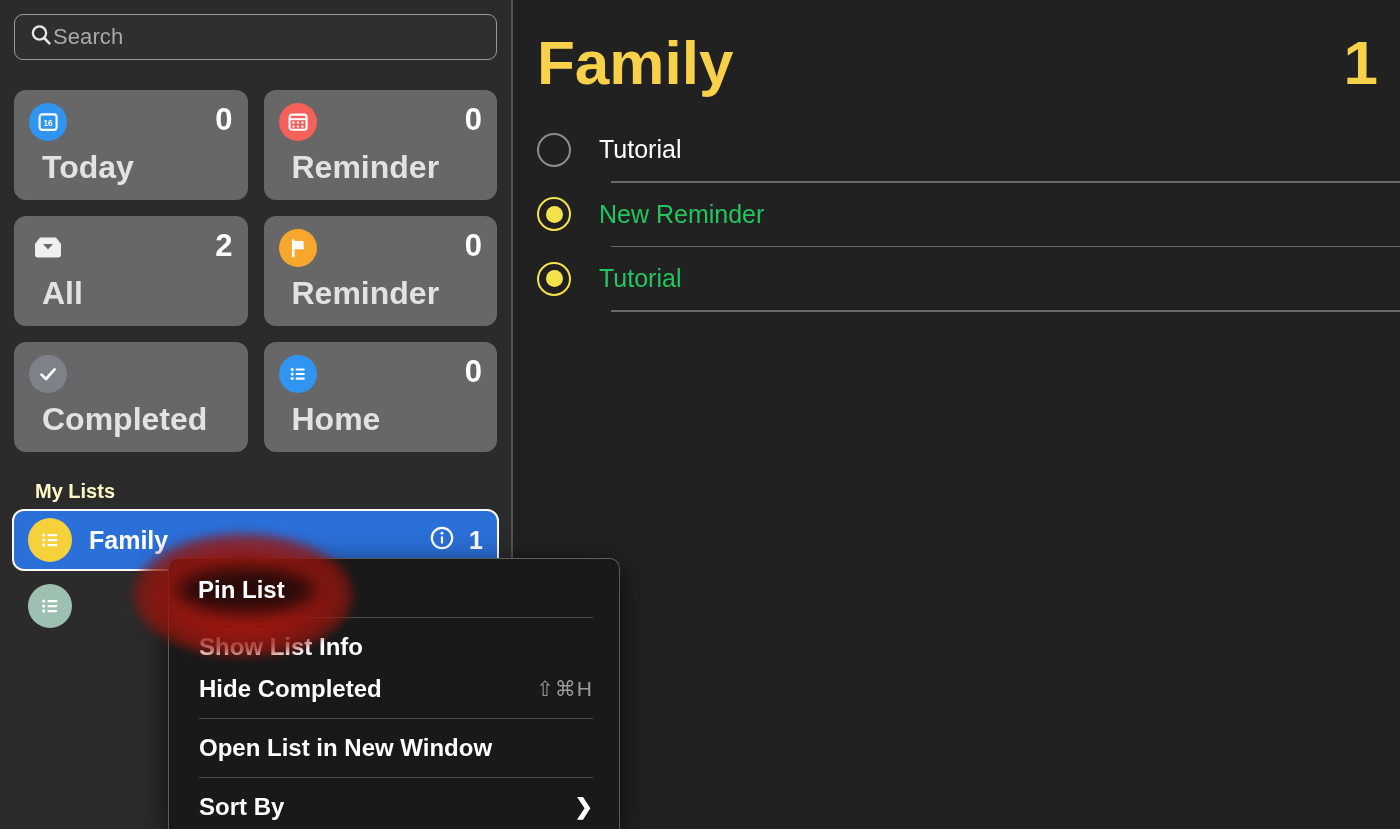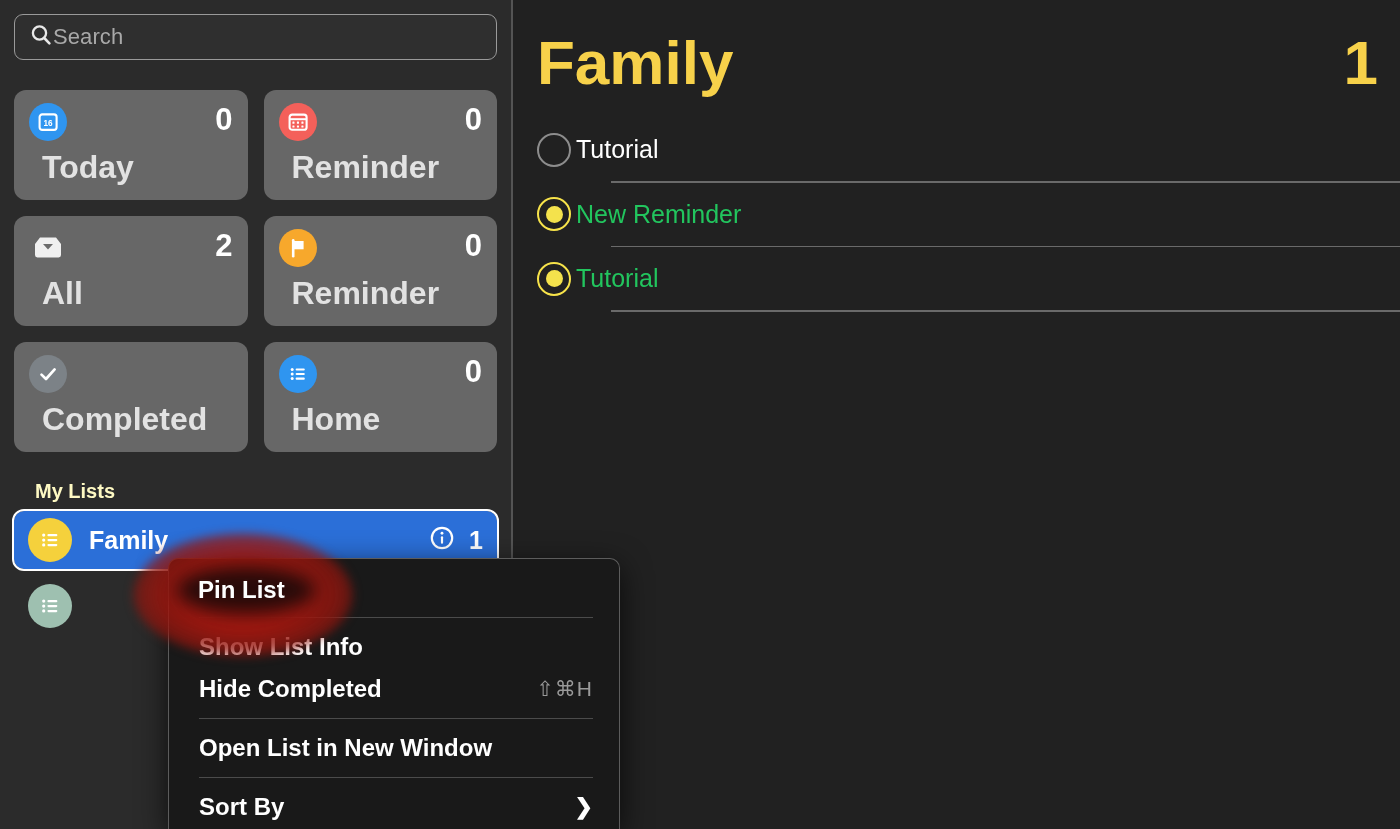--- a/index.html
+++ b/index.html
@@ -111,21 +111,21 @@
   }
   .sub-left { display: flex; align-items: baseline; gap: 11px; font-size: 23px; }
   .completed-text { color: #c4c4c4; }
   .dot-sep { color: #c4c4c4; font-size: 20px; }
   .clear-link { color: #f7d14a; font-weight: bold; }
   .hide-link { color: #f7d14a; font-size: 23px; font-weight: bold; }
 
   .reminders { margin-top: 20px; padding-left: 24px; }
   .reminder-row {
     display: flex; align-items: center;
-    gap: 5px;
+    gap: 28px;
     height: 63px;
     padding-right: 0;
   }
   .reminder-underline { height: 1.5px; background: #6a6a6a; margin-left: 74px; }
   .circ {
     width: 34px; height: 34px; border-radius: 50%;
     flex: 0 0 34px;
     display: flex; align-items: center; justify-content: center;
   }
   .circ.open { border: 2.5px solid #8d8d8d; }

